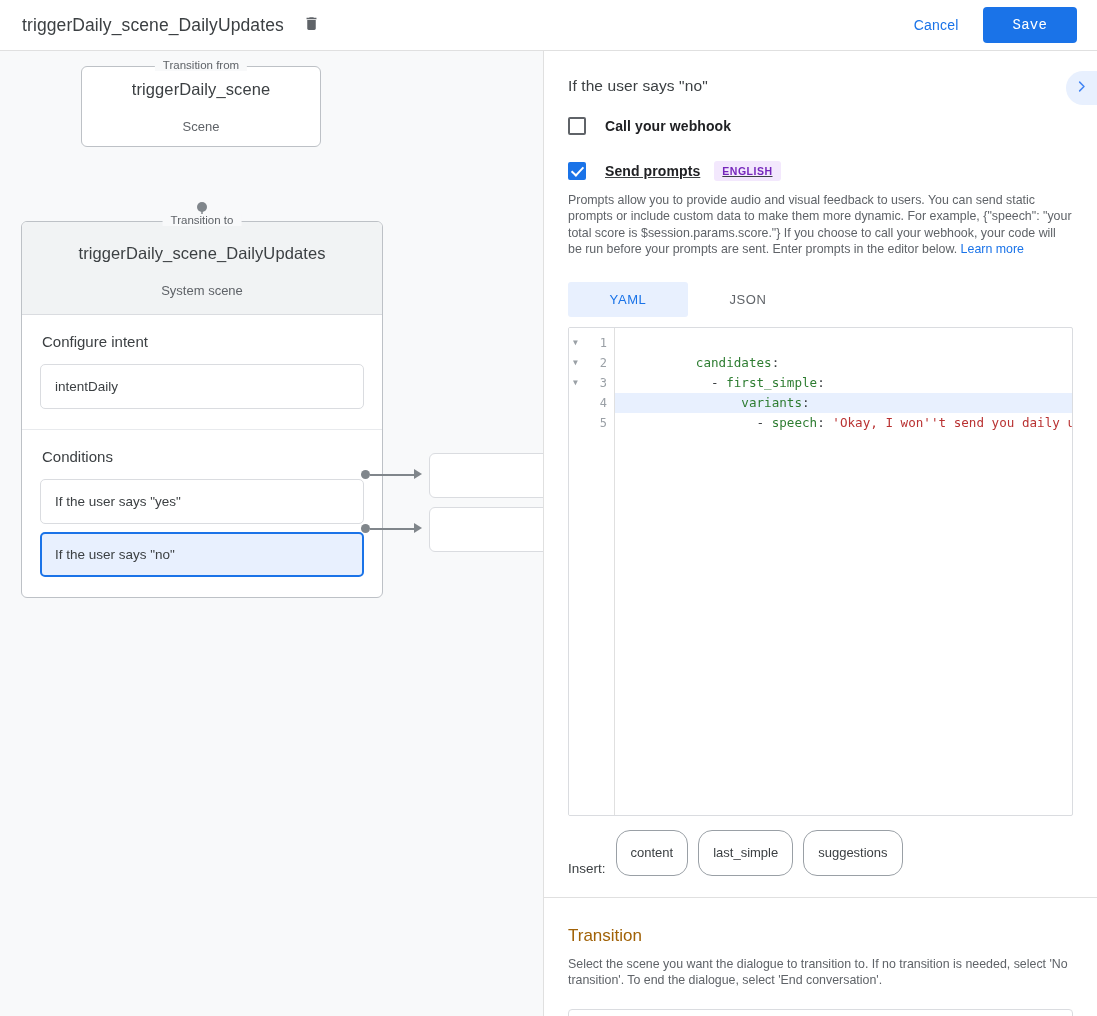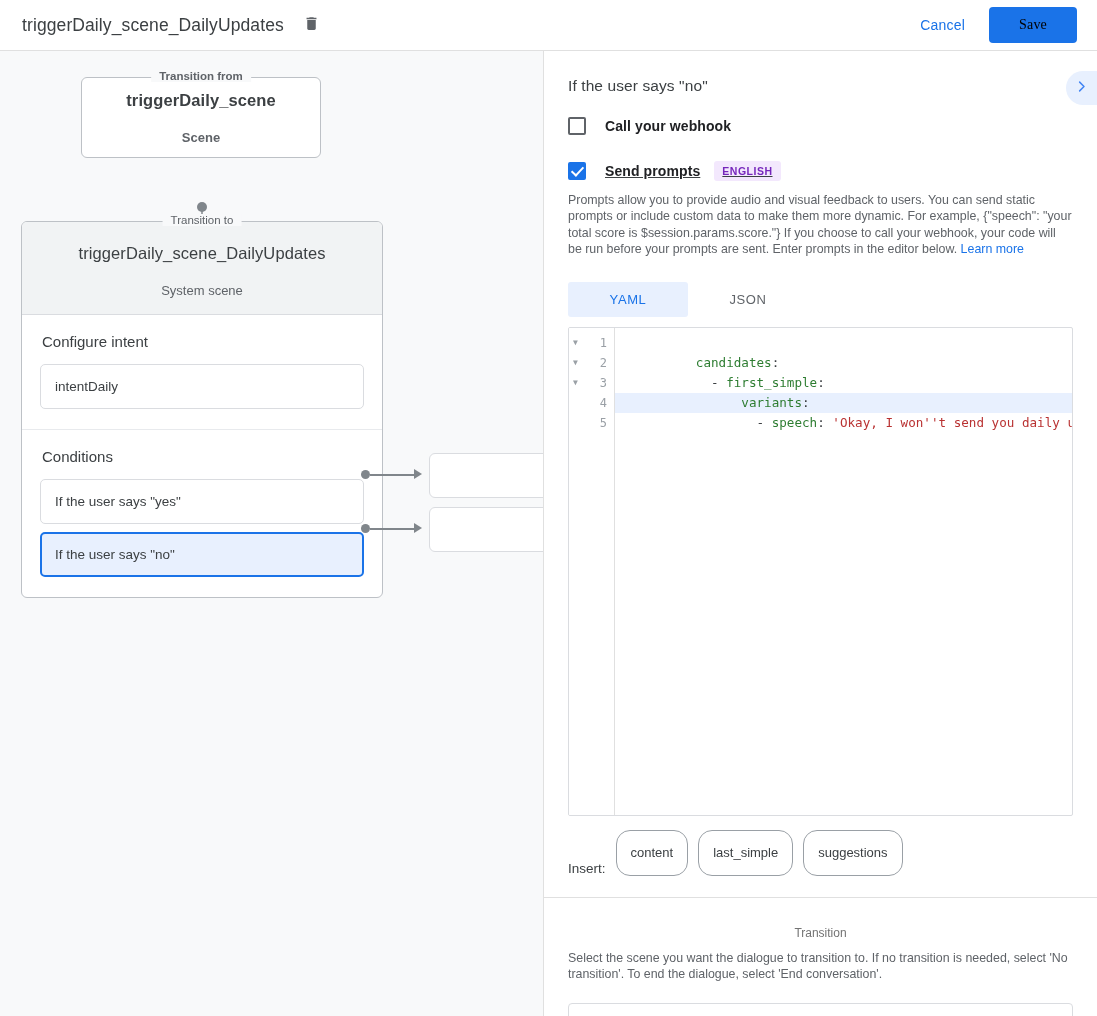--- a/index.html
+++ b/index.html
@@ -49,22 +49,22 @@
     color: #1a73e8;
     font-family: inherit;
     font-size: 14px; font-weight: 500;
     letter-spacing: .2px;
     padding: 9px 14px;
     border-radius: 4px;
     cursor: pointer;
   }
   .btn-save {
     background: #1a73e8; border: none;
-    color: #000000;
-    font-family: Liberation Serif, serif;
+    color: #ffffff;
+    font-family: Liberation Mono, monospace;
     font-size: 14px; font-weight: 500;
     letter-spacing: .2px;
     padding: 10px 30px;
     border-radius: 4px;
     cursor: pointer;
   }
 
   
   .graph-pane {
     position: absolute;
@@ -86,24 +86,24 @@
     transform: translateX(-50%);
     background: #f8f9fa;
     padding: 0 8px;
     font-size: 11.5px;
     color: #5f6368;
     white-space: nowrap;
   }
 
   
   #node-from {
-    left: 81px; top: 26px;
+    left: 81px; top: 15px;
     width: 240px; height: 81px;
     display: flex; flex-direction: column;
-    align-items: center; justify-content: center; font-weight: bold;
+    align-items: center; justify-content: center;
   }
   .node-name {
     font-size: 16.5px;
     color: #3c4043;
     letter-spacing: .1px;
   }
   .node-sub {
     margin-top: 20px;
     font-size: 13px;
     color: #5f6368;
@@ -367,25 +367,24 @@
   }
 
   .panel-divider {
     margin-top: 21px;
     height: 1px;
     background: #e0e0e0;
   }
 
   .transition-section { padding: 28px 24px 0 24px; }
   .transition-title {
-    font-size: 12px;
-    color: #737373;
+    font-size: 17px;
+    color: #a16207;
     margin: 0 0 8px 0;
     font-weight: 400;
-    text-align: center;
   }
   .select-box {
     margin-top: 20px;
     height: 40px;
     border: 1px solid #dadce0;
     border-radius: 4px;
     display: flex; align-items: center;
     padding: 0 12px 0 14px;
     font-size: 14px;
     color: #3c4043;

